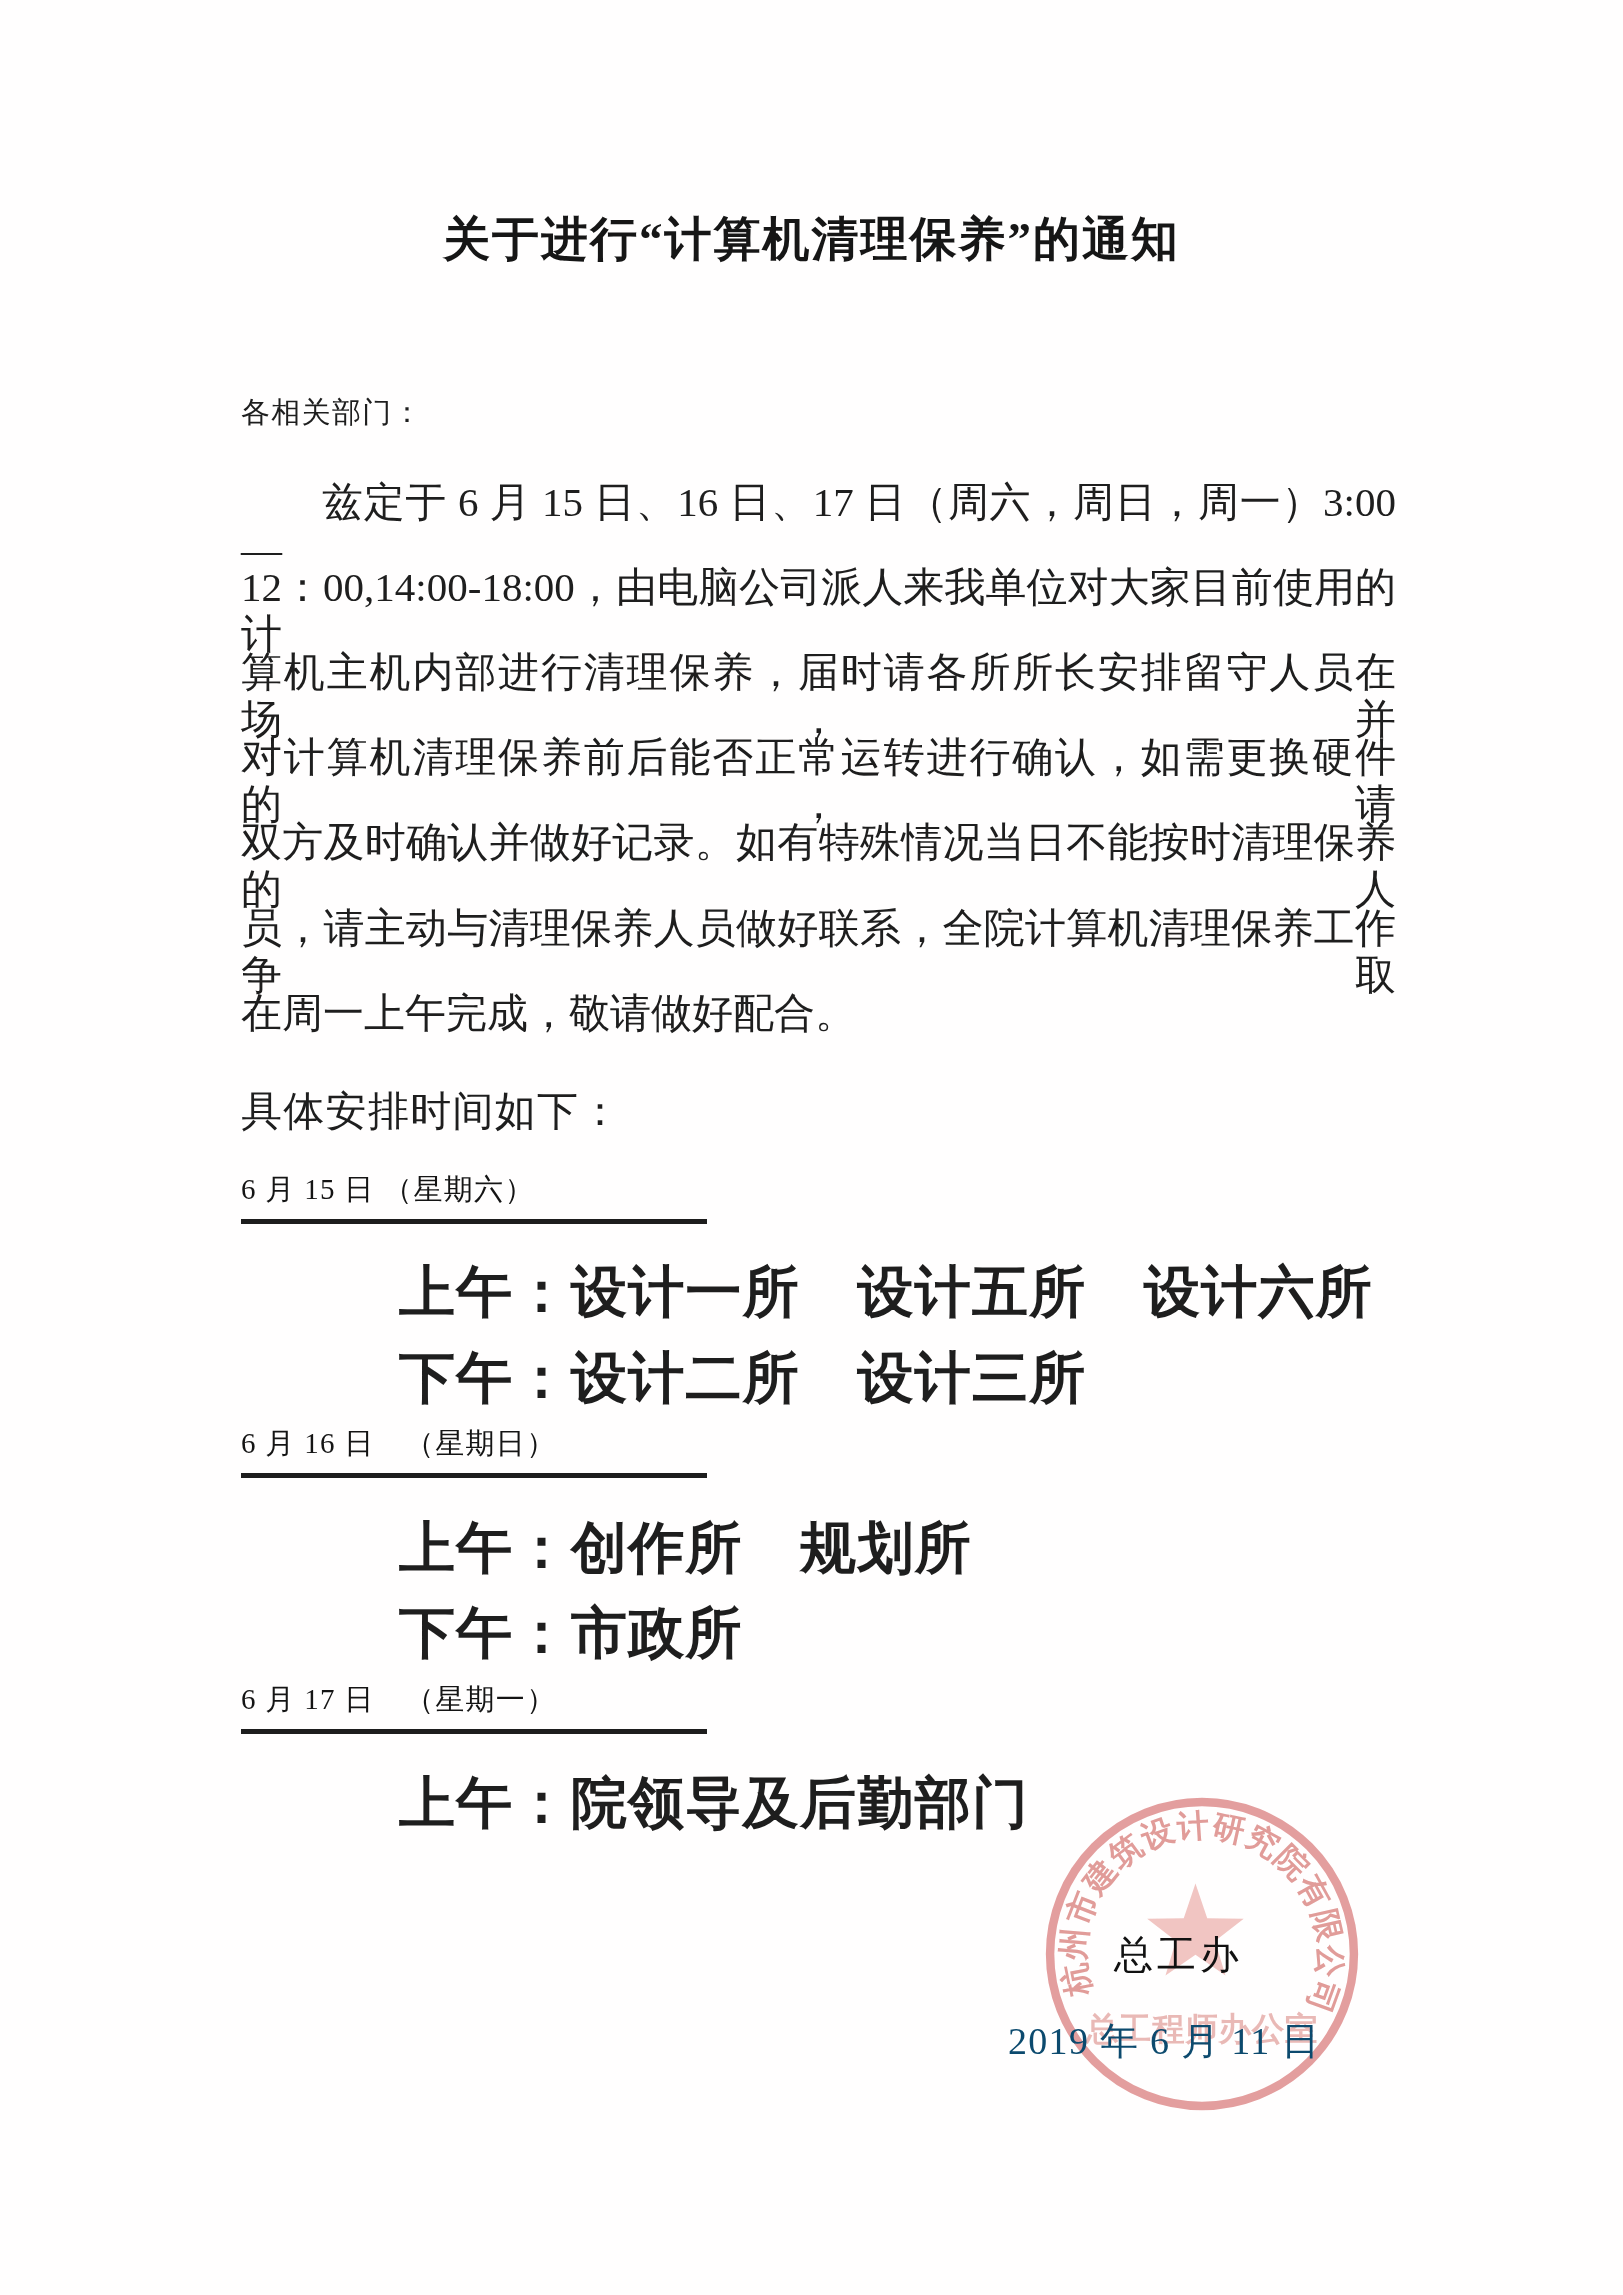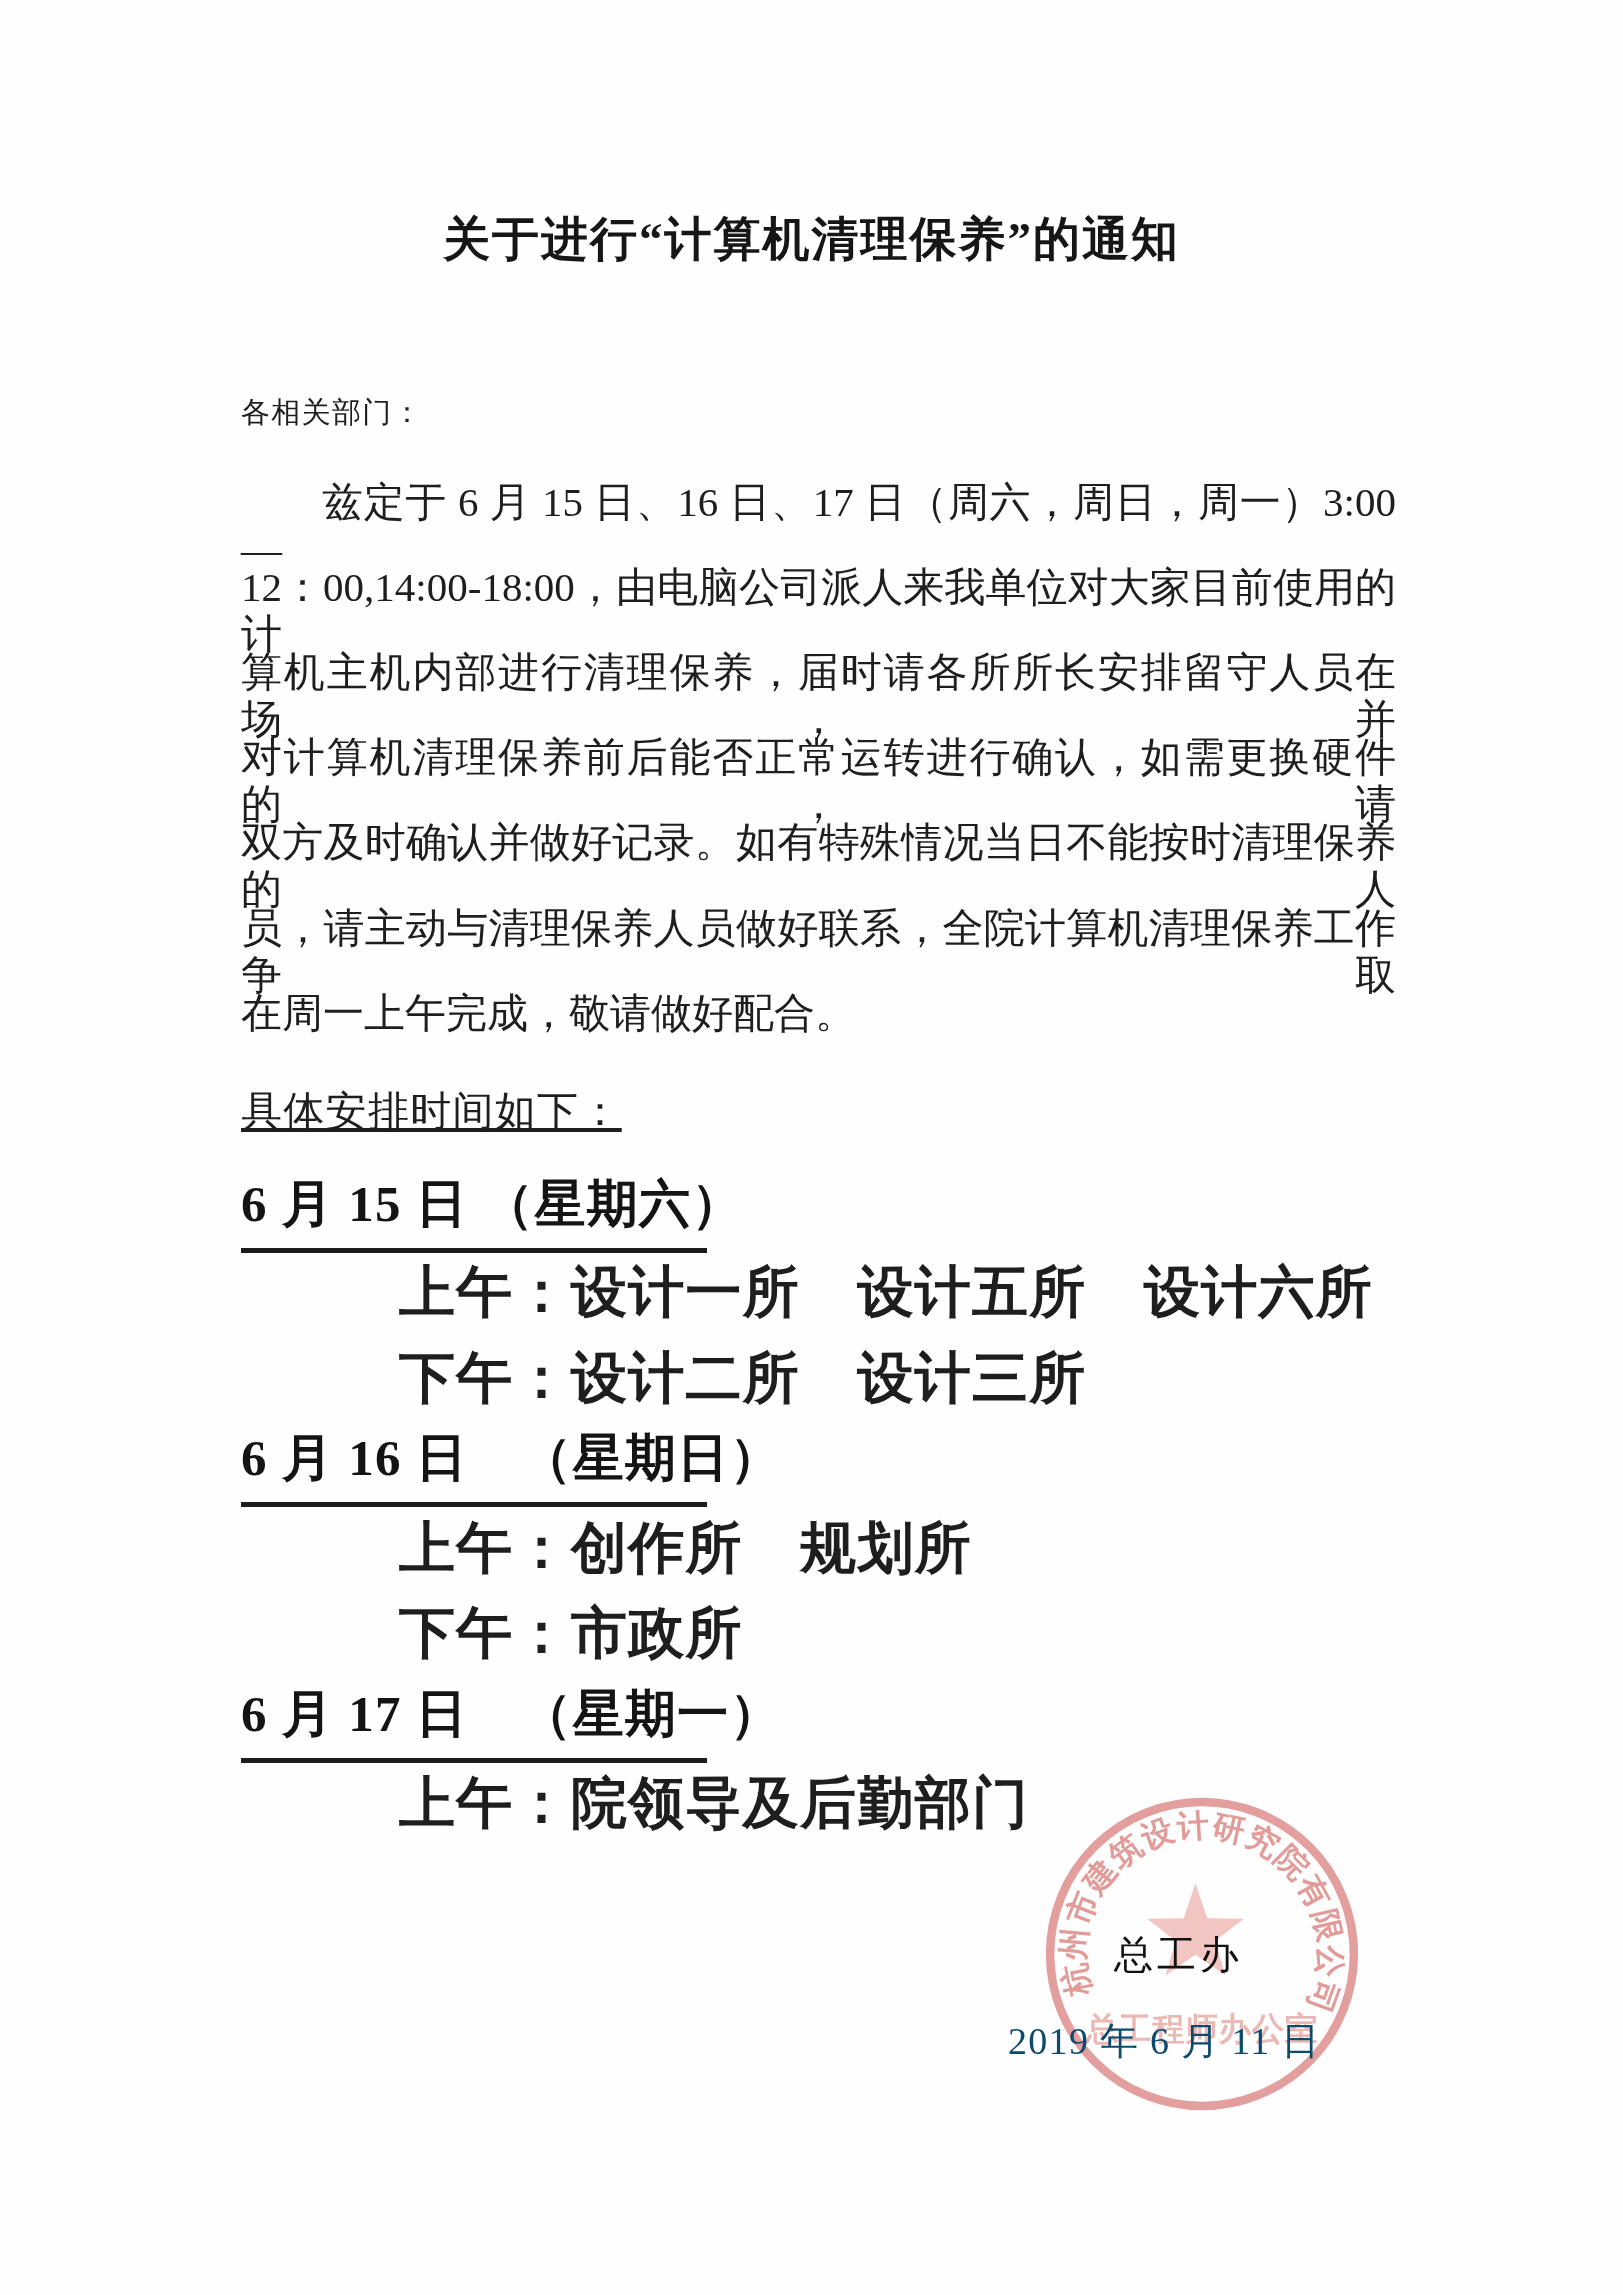--- a/index.html
+++ b/index.html
@@ -51,28 +51,27 @@
   .body-line.last {
     text-align: center;
     text-align-last: left;
   }
   .schedule-intro {
     position: absolute;
     left: 241px;
     font-size: 41px;
     letter-spacing: 1.3px;
     white-space: nowrap;
-    text-decoration: underline;
   }
   .schedule-heading {
     position: absolute;
     left: 241px;
     width: 466px;
-    font-size: 51px;
-    font-weight: 700;
+    font-size: 29px;
+    font-weight: 400;
     letter-spacing: 1.3px;
     padding-bottom: 9.2px;
     border-bottom: 5.9px solid #1d1d1d;
     white-space: nowrap;
     color: #141414;
   }
   .schedule-item {
     position: absolute;
     left: 399px;
     font-size: 56px;

